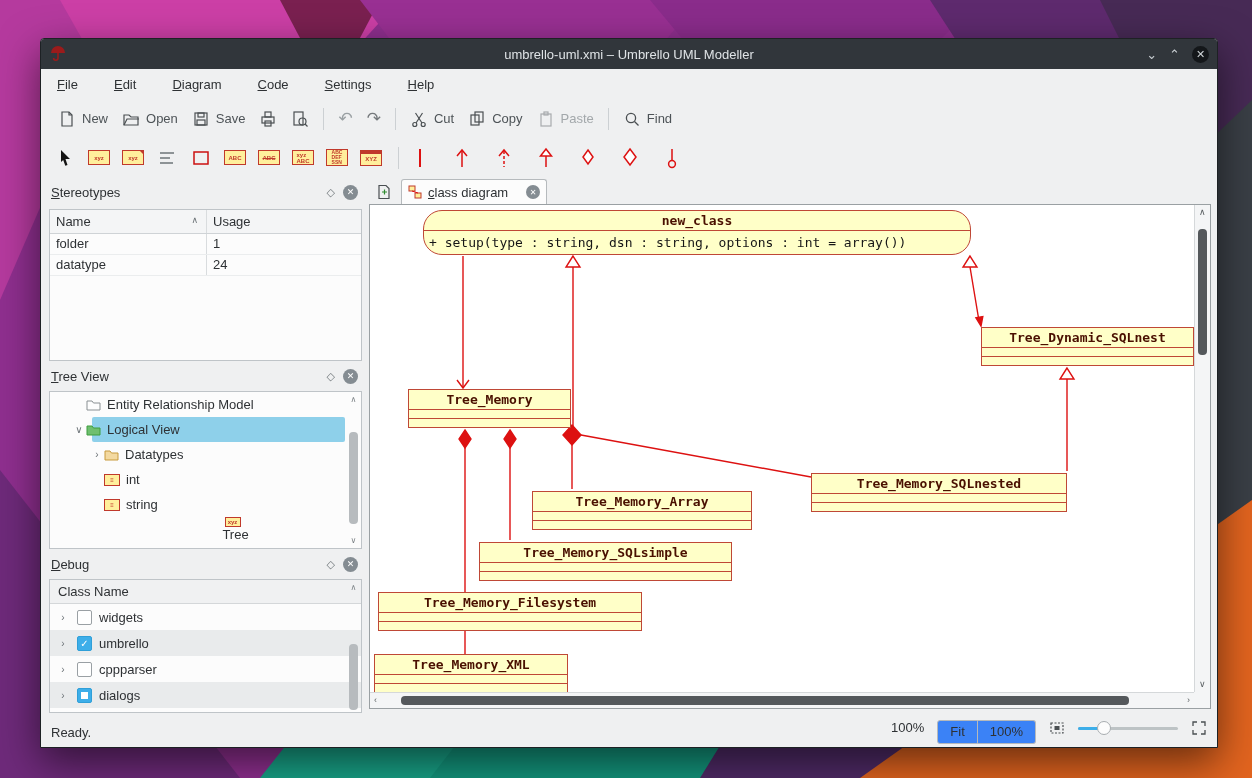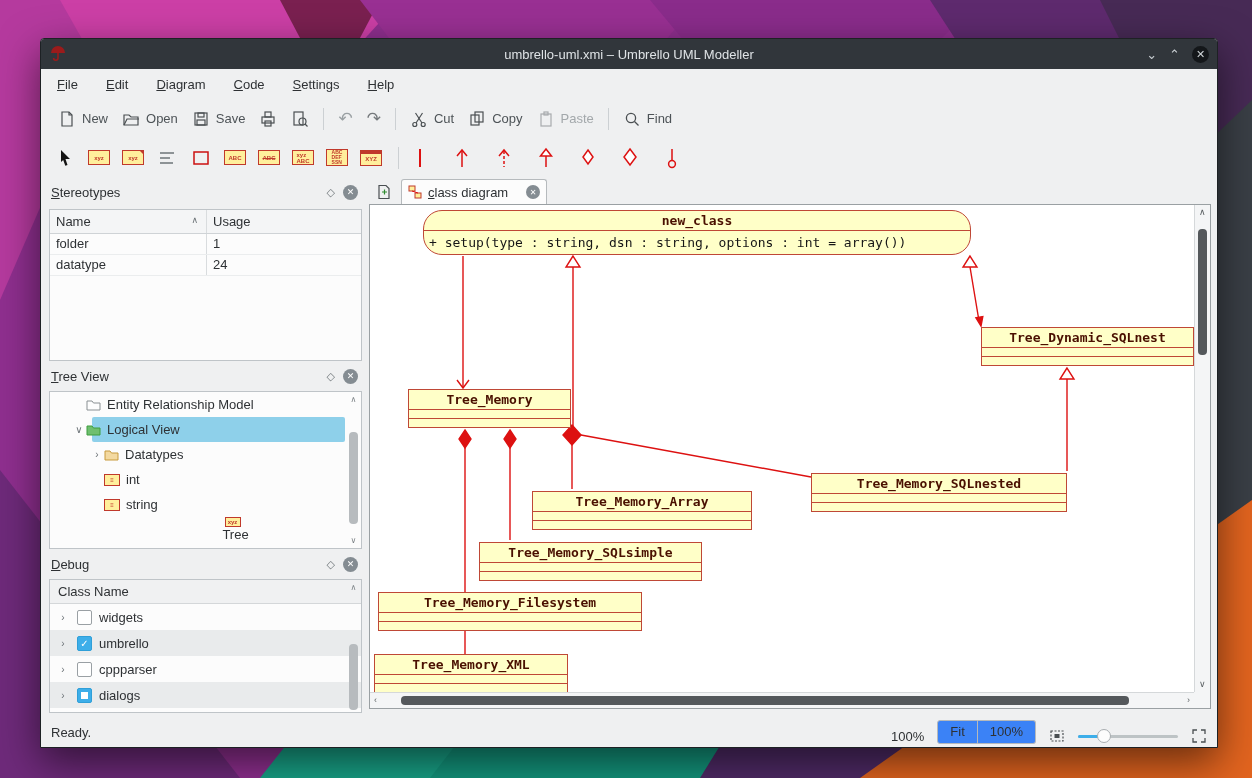--- a/index.html
+++ b/index.html
@@ -13,21 +13,21 @@
   .titlebar { position:absolute; left:0; top:0; width:100%; height:30px; background:#31363b; border-radius:3px 3px 0 0;
               display:flex; align-items:center; color:#dfe3e6; }
   .titlebar .appicon { margin-left:8px; }
   .titlebar .ttext { position:absolute; left:0; right:0; text-align:center; pointer-events:none; }
   .winbtns { position:absolute; right:8px; top:0; height:30px; display:flex; align-items:center; gap:12px; }
   .chev { color:#c7cdd1; font-size:13px; line-height:1; }
   .closebtn { width:17px; height:17px; border-radius:50%; background:#14171a; color:#cfd4d8; font-size:11px;
               display:flex; align-items:center; justify-content:center; }
 
   
-  .menubar { position:absolute; left:0; top:30px; width:100%; height:30px; display:flex; align-items:center; padding-left:16px; gap:28px; }
+  .menubar { position:absolute; left:0; top:30px; width:100%; height:30px; display:flex; align-items:center; padding-left:16px; gap:36px; }
   .ulf { display:inline-block; }
   .ulf::first-letter { text-decoration:underline; }
   .toolbar1 { position:absolute; left:0; top:60px; width:100%; height:39px; display:flex; align-items:center; padding-left:10px; }
   .toolbar2 { position:absolute; left:0; top:99px; width:100%; height:39px; display:flex; align-items:center; padding-left:10px; }
   .tbtn { display:flex; align-items:center; gap:6px; padding:4px 7px; color:#4d5357; border-radius:3px; }
   .tbtn.disabled { color:#a3a8ab; }
   .tsep { width:1px; height:22px; background:#ccd0d3; margin:0 7px; }
   .tool { width:28px; height:28px; display:flex; align-items:center; justify-content:center; margin-right:6px; border-radius:3px; }
   .minibox { background:#ffef9c; border:1px solid #c0392b; color:#c0392b; font-size:6px; font-weight:bold;
              display:flex; align-items:center; justify-content:center; }
@@ -93,21 +93,21 @@
 
   .vscroll { position:absolute; right:0; top:0; bottom:16px; width:16px; background:#f4f5f6; border-left:1px solid #d5d8da; }
   .hscroll { position:absolute; left:0; right:16px; bottom:0; height:16px; background:#f4f5f6; border-top:1px solid #d5d8da; }
   .scorner { position:absolute; right:0; bottom:0; width:16px; height:16px; background:#f4f5f6; }
   .vthumb { position:absolute; left:3px; width:9px; background:#54585b; border-radius:4px; }
   .hthumb { position:absolute; top:3px; height:9px; background:#54585b; border-radius:4px; }
   .cArrow { position:absolute; color:#5a5f62; font-size:9px; line-height:1; }
 
   
   .statusbar { position:absolute; left:0; top:677px; width:100%; height:32px; display:flex; align-items:center; padding:0 10px; }
-  .sb-right { margin-left:auto; display:flex; align-items:flex-end; gap:13px; }
+  .sb-right { margin-left:auto; display:flex; align-items:flex-start; gap:13px; }
   .segbtns { display:flex; }
   .segbtn { height:24px; padding:3px 12px; background:#3b82f6; border:1px solid #b6b9bb; }
   .segbtn:first-child { border-radius:3px 0 0 3px; }
   .segbtn:last-child { border-radius:0 3px 3px 0; border-left:none; }
   .slider { position:relative; width:100px; height:16px; }
   .groove { position:absolute; left:0; right:0; top:7px; height:3px; background:#bdc3c5; border-radius:2px; }
   .groove-fill { position:absolute; left:0; width:26px; top:7px; height:3px; background:#3daee9; border-radius:2px; }
   .knob { position:absolute; left:19px; top:1px; width:14px; height:14px; border-radius:50%; background:#fcfcfc; border:1px solid #a8adb0; }
 </style>
 </head>
@@ -482,21 +482,21 @@
         <div class="c1"></div>
         <div class="c2"></div>
       </div>
 
       <div class="uml" style="left:441px; top:268px; width:256px;">
         <div class="t">Tree_Memory_SQLnested</div>
         <div class="c1"></div>
         <div class="c2"></div>
       </div>
 
-      <div class="uml" style="left:109px; top:337px; width:223px;">
+      <div class="uml" style="left:109px; top:337px; width:253px;">
         <div class="t">Tree_Memory_SQLsimple</div>
         <div class="c1"></div>
         <div class="c2"></div>
       </div>
 
       <div class="uml" style="left:4px; top:449px; width:194px; height:39px;">
         <div class="t">Tree_Memory_XML</div>
         <div class="c1"></div>
         <div class="c2"></div>
       </div>

